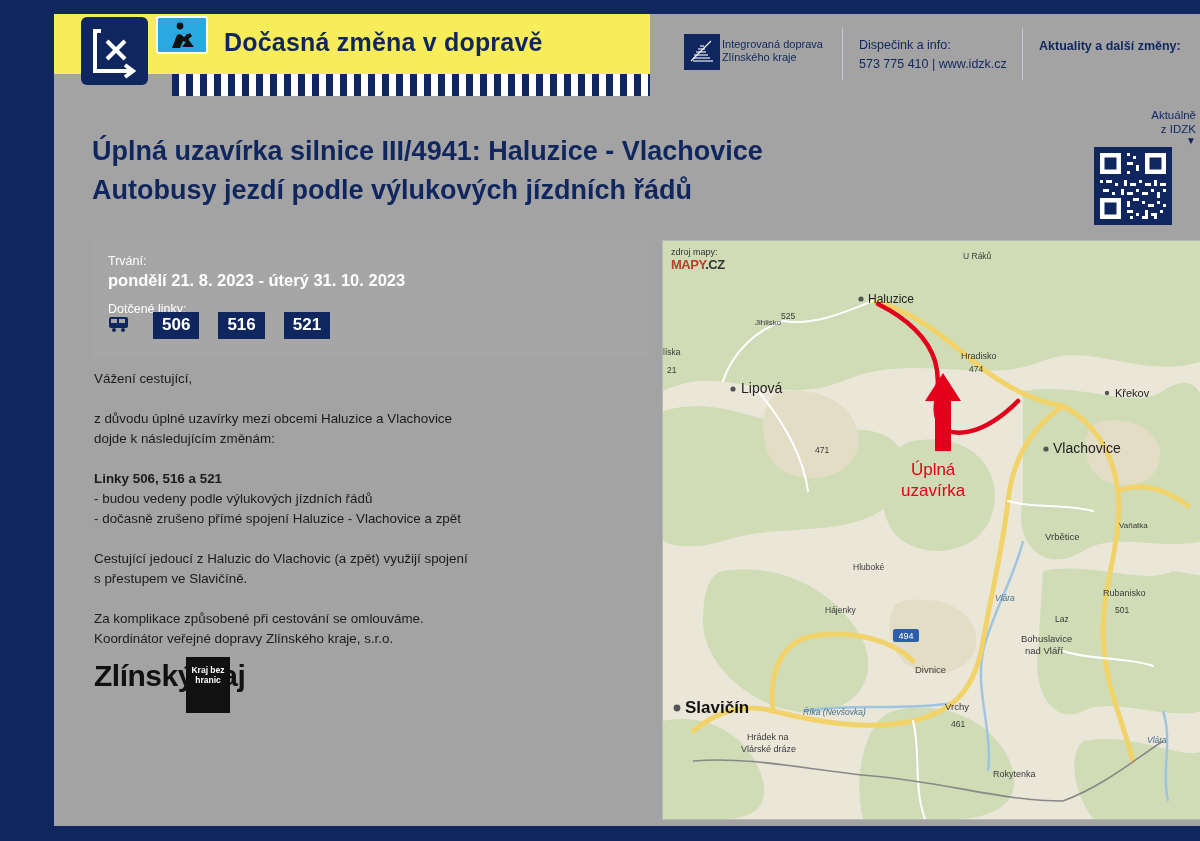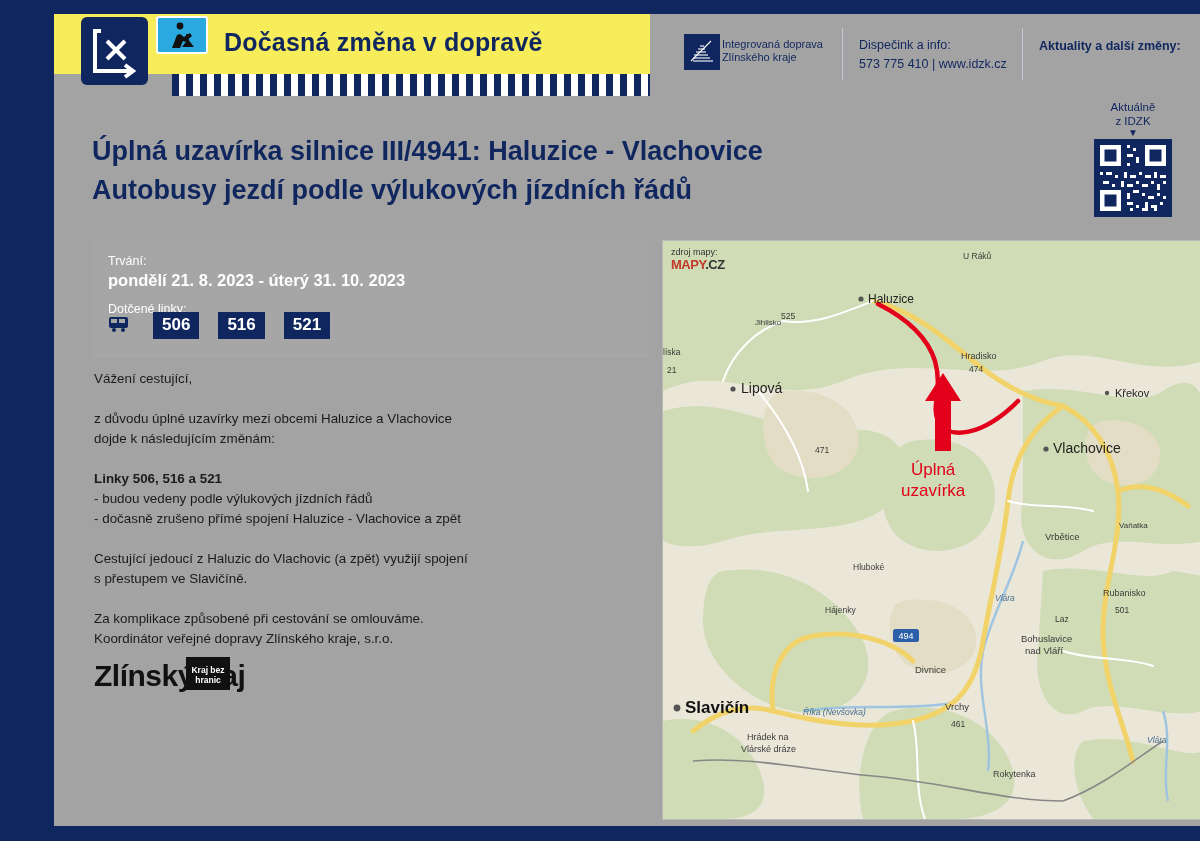--- a/index.html
+++ b/index.html
@@ -66,21 +66,21 @@
   .aktual{
     position:absolute;left:365px;top:14px;
     font-size:12.5px;color:#10265e;line-height:21px;
   }
   .aktual .line1{font-weight:bold;}
   .soc{display:inline-block;}
   .soc svg{vertical-align:-2px;}
 
   
   .qr-wrap{
-    position:absolute;right:22px;top:86px;width:126px;text-align:center;
+    position:absolute;right:22px;top:94px;width:126px;text-align:right;
   }
   .qr-cap{
     font-size:11.5px;color:#10265e;line-height:14px;
   }
   .qr-arrow{
     font-size:10px;color:#10265e;line-height:9px;margin-bottom:2px;
   }
   .qr{
     width:78px;height:78px;margin:0 auto;
     background:#10265e;
@@ -126,21 +126,21 @@
   .body .bold{font-weight:bold;}
 
   
   .zlin{
     position:absolute;left:40px;top:645px;width:210px;height:36px;
   }
   .zlin .word{
     font-size:30px;font-weight:bold;color:#111;letter-spacing:-0.5px;
   }
   .zlin .blk{
-    position:absolute;left:92px;top:-2px;width:44px;height:33px;background:#111;
+    position:absolute;left:92px;top:-2px;width:44px;height:56px;background:#111;
     color:#fff;font-size:8.5px;line-height:10px;font-weight:bold;
     text-align:center;padding-top:8px;box-sizing:border-box;
   }
 
   
   .map{
     position:absolute;left:608px;top:226px;width:540px;height:578px;
     border:1px solid #b9b9b9;
     background:#e8e3d6;
     overflow:hidden;

